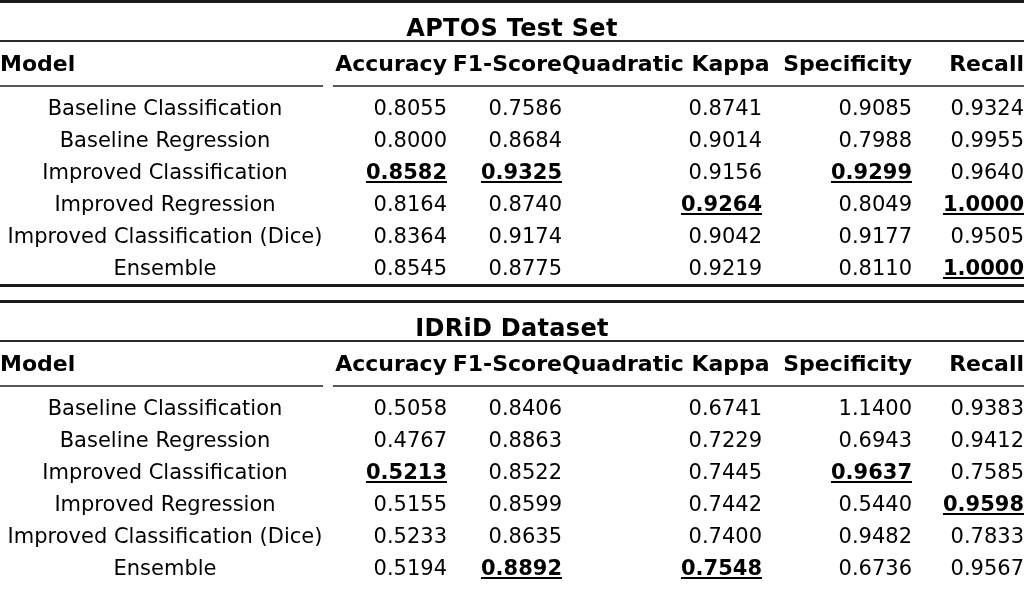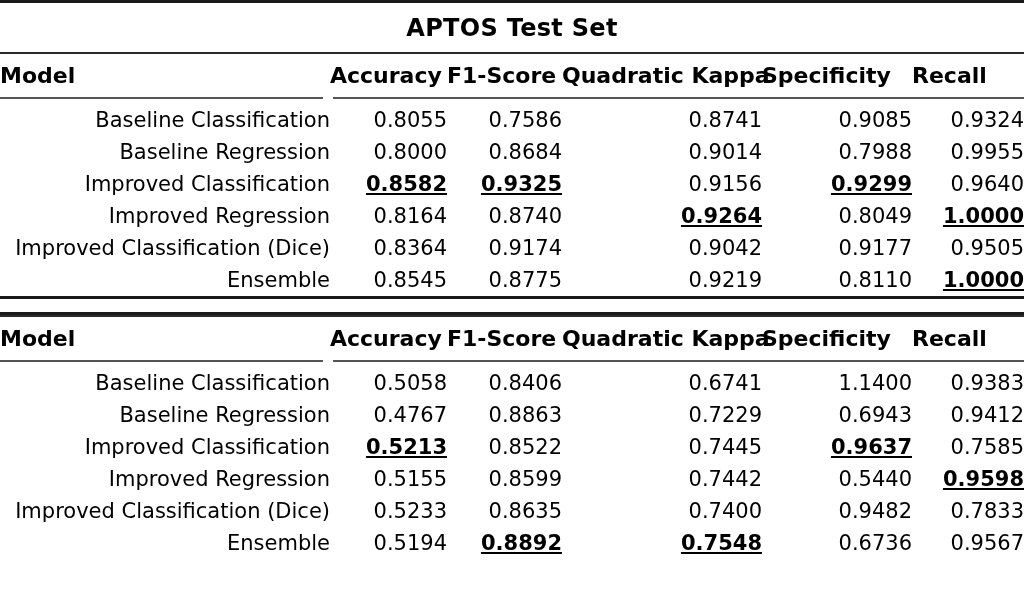--- a/index.html
+++ b/index.html
@@ -51,21 +51,21 @@
   }
 
   
   .section-title {
     text-align: center;
     font-family: "DejaVu Sans", sans-serif;
     font-weight: bold;
     font-size: 24px;
     letter-spacing: 0.3px;
     line-height: 1;
-    padding: 13px 0 12px 0;
+    padding: 13px 0 0 0;
   }
 
   
   table.tbl {
     width: 100%;
     border-collapse: collapse;
     table-layout: fixed;
   }
   table.tbl col.c-model  { width: 330px; }
   table.tbl col.c-acc    { width: 117px; }
@@ -80,33 +80,33 @@
     font-size: 22px;
     padding: 9px 0 9px 0;
     white-space: nowrap;
     margin-top: 22px;
   }
   th.h-model {
     text-align: left;
     padding-left: 2px;
   }
   th.h-num {
-    text-align: left;
+    text-align: right;
   }
 
   table.tbl tbody td {
     font-family: "DejaVu Sans", sans-serif;
     font-weight: normal;
     font-size: 21px;
     line-height: 1;
     padding: 5.5px 0 5.5px 0;
     white-space: nowrap;
   }
   td.cell-model {
-    text-align: right;
+    text-align: center;
     padding-left: 2px;
   }
   td.cell-num {
     text-align: right;
   }
   td.cell-num.bold {
     font-weight: bold;
     text-decoration: underline;
   }
 
@@ -218,20 +218,21 @@
 
     <div class="rule-thick"></div>
   </div>
 
   <div class="gap-between"></div>
 
   <div>
 
     <div class="rule-thick"></div>
 
+    <div class="section-title">IDRiD Dataset</div>
 
     <div class="rule-mid"></div>
 
     <table class="tbl">
       <colgroup>
         <col class="c-model">
           <col class="c-acc">
           <col class="c-f1">
         <col class="c-qk">
           <col class="c-spec">

